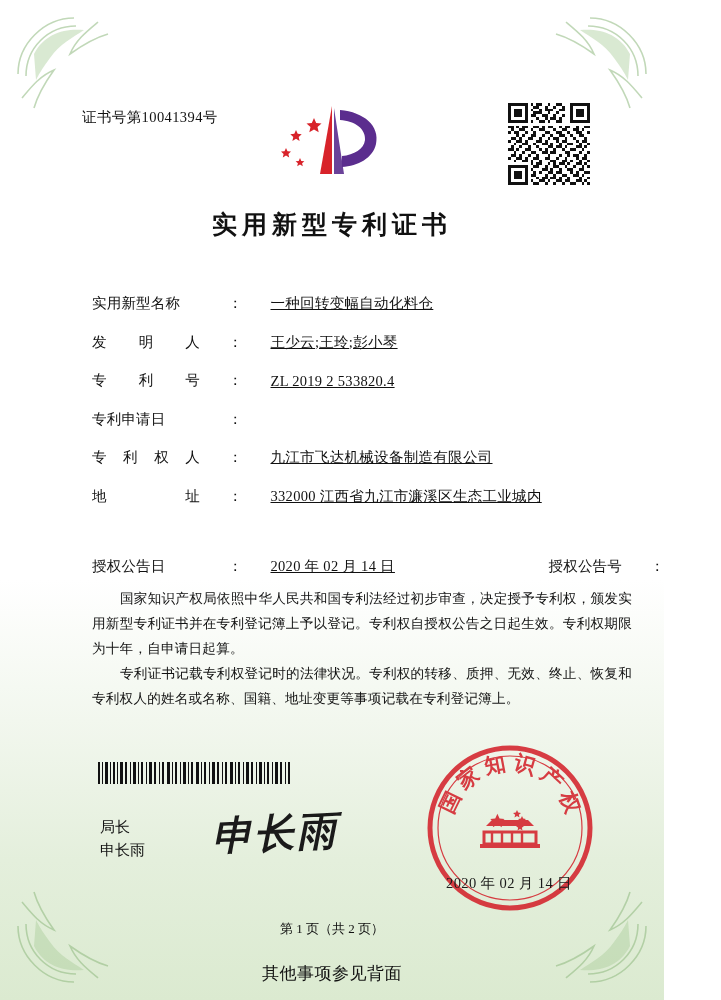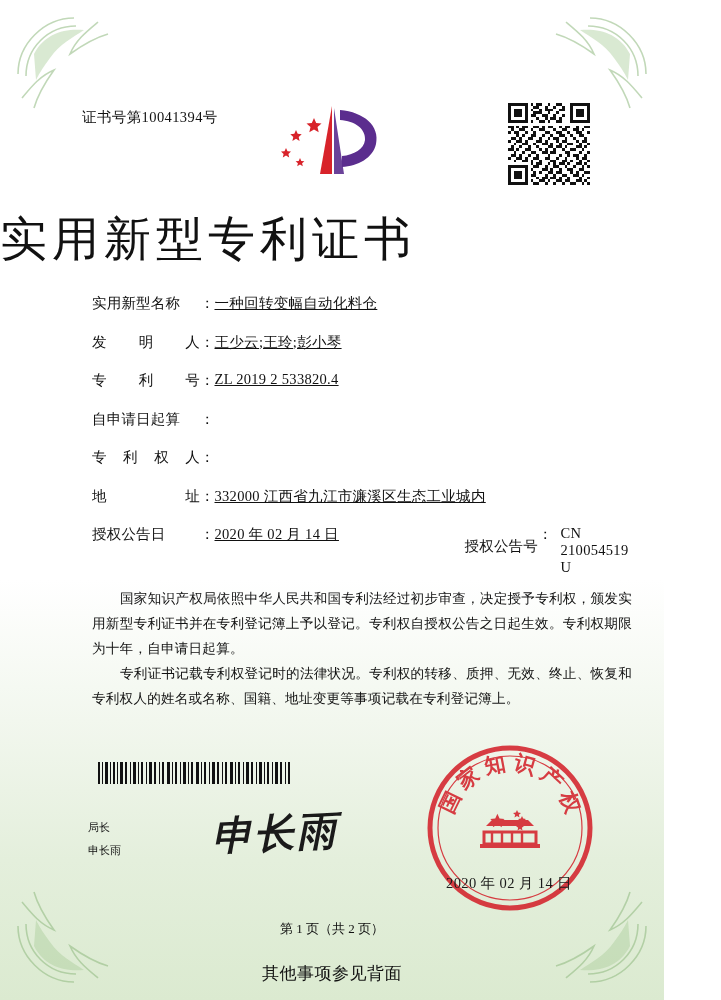--- a/index.html
+++ b/index.html
@@ -55,40 +55,41 @@
     top: 104px;
     transform: translateX(-50%);
     width: 124px;
     height: 78px;
   }
   .title {
     position: absolute;
     left: 0;
     right: 0;
     top: 208px;
-    text-align: left;
+    text-align: center;
     font-family: "DejaVu Serif", serif;
-    font-weight: normal;
-    font-size: 47px;
+    font-weight: bold;
+    font-size: 25px;
     letter-spacing: 5px;
     color: #111;
   }
 
   .fields {
     position: absolute;
     left: 92px;
     top: 294px;
     width: 545px;
   }
   .field-row {
     display: flex;
-    align-items: flex-start;
+    align-items: flex-end;
     margin-bottom: 19.5px;
     font-size: 14.5px;
     color: #111;
+    gap: 28px;
   }
   .field-label {
     width: 108px;
     flex: 0 0 108px;
     letter-spacing: 0.2px;
     white-space: nowrap;
   }
   .field-label.spread {
     display: flex;
     justify-content: space-between;
@@ -135,23 +136,23 @@
   .barcode {
     position: absolute;
     left: 98px;
     top: 762px;
     width: 192px;
     height: 22px;
   }
 
   .director-block {
     position: absolute;
-    left: 88px;
+    left: 100px;
     top: 816px;
-    font-size: 11px;
+    font-size: 15px;
     line-height: 23px;
     color: #111;
   }
   .signature {
     position: absolute;
     left: 212px;
     top: 806px;
     font-family: "DejaVu Serif", serif;
     font-size: 40px;
     font-weight: bold;
@@ -494,32 +495,33 @@
       <span class="field-label spread">
         <span>专</span>
         <span>利</span>
         <span>号</span>
       </span>
       <span class="field-colon">：</span>
       <span class="field-value">ZL 2019 2 533820.4</span>
     </div>
 
     <div class="field-row">
-      <span class="field-label">自申请日起算</span>
+      <span class="field-label">专利申请日</span>
       <span class="field-colon">：</span>
     </div>
 
     <div class="field-row">
       <span class="field-label spread">
         <span>专</span>
         <span>利</span>
         <span>权</span>
         <span>人</span>
       </span>
       <span class="field-colon">：</span>
+      <span class="field-value">九江市飞达机械设备制造有限公司</span>
     </div>
 
     <div class="field-row">
       <span class="field-label spread">
         <span>地</span>
         <span>址</span>
       </span>
       <span class="field-colon">：</span>
       <span class="field-value">332000 江西省九江市濂溪区生态工业城内</span>
     </div>

